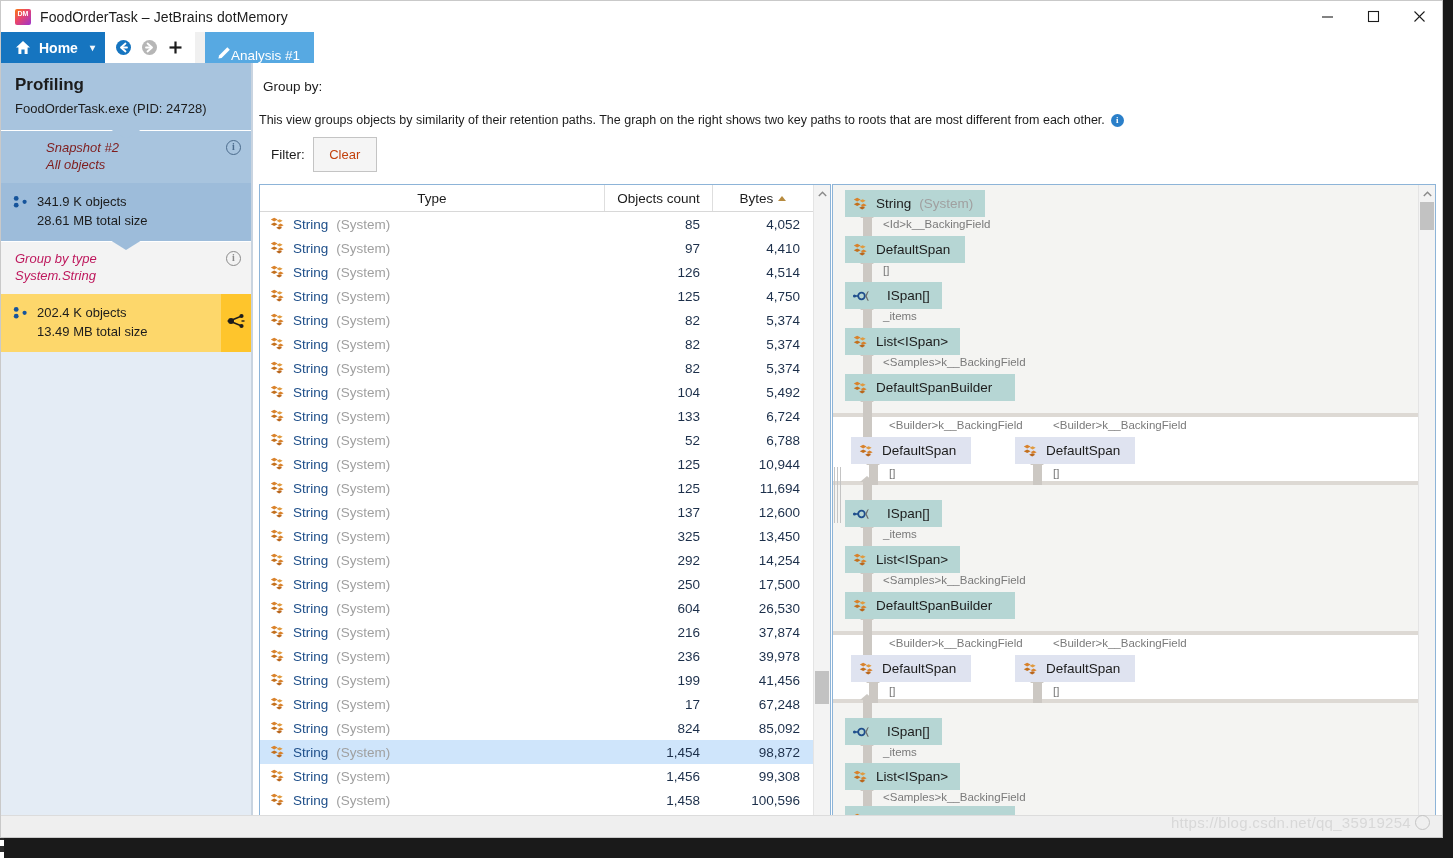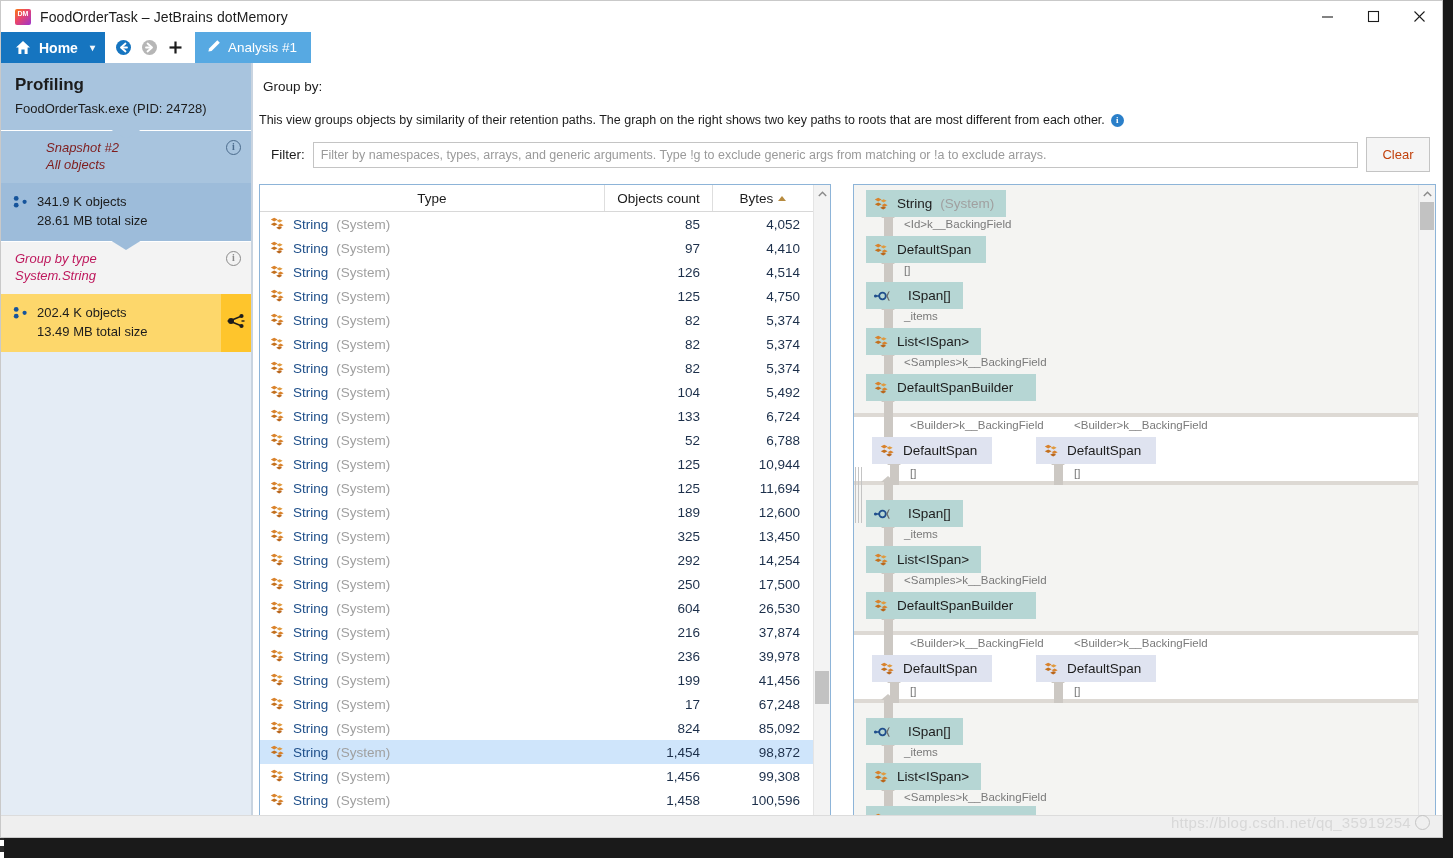--- a/index.html
+++ b/index.html
@@ -51,22 +51,22 @@
     background:#1675c0; color:#ffffff; display:flex; align-items:center;
     padding:0 10px 0 14px; gap:8px; font-weight:bold; font-size:14px;
   }
   .home-ico svg{ display:block; }
   .home-caret{ font-size:10px; padding-left:4px; opacity:.95; }
   .nav-ico-group{ display:flex; align-items:center; background:#ffffff; padding:0 6px; }
   .nav-ico{
     width:26px; height:31px; display:flex; align-items:center; justify-content:center;
   }
   .tab-analysis{
-    background:#57a9e2; color:#ffffff; display:flex; align-items:center;
-    gap:7px; padding:0 14px 0 12px; font-size:13.5px;
+    background:#57a9e2; color:#ffffff; display:flex; align-items:flex-end;
+    padding:0 14px 0 12px; font-size:13.5px;margin-left:10px;
   }
   .navbar-rest{ flex:1; background:#ffffff; }
 
   
   .body-split{ display:flex; height:785px; background:#ffffff; }
 
   
   .sidebar{
     width:251px; flex:none; background:#e4ecf5; position:relative;
     border-right:1px solid #c9d4e0;
@@ -145,21 +145,21 @@
     font-size:12.5px; color:#1c1c1c; padding:0 7px;
     font-family:"Liberation Sans", sans-serif;
   }
   .filter-input::placeholder{ color:#9a9a9a; }
   .clear-btn{
     width:64px; height:35px; border:1px solid #c4c4c4; background:#f5f5f5;
     color:#c2410c; font-size:13px; font-family:"Liberation Sans", sans-serif;
   }
 
   
-  .content-split{ flex:1; display:flex; min-height:0; padding:2px 6px 14px 6px; gap:22px; }
+  .content-split{ flex:1; display:flex; min-height:0; padding:2px 6px 14px 6px; gap:1px; }
 
   
   .table-wrap{
     width:572px; flex:none; border:1px solid #8db4d8; background:#ffffff;
     display:flex; flex-direction:column; overflow:hidden; position:relative;
   }
   .table-scrollarea{ flex:1; display:flex; min-height:0; }
   .table-cols{ flex:1; display:flex; flex-direction:column; min-width:0; }
   .thead{
     display:flex; height:27px; background:#ffffff; border-bottom:1px solid #d8d8d8;
@@ -396,21 +396,20 @@
           <div class="groupby-label">Group by:</div>
         </div>
 
         <div class="desc-row">
           <span>This view groups objects by similarity of their retention paths. The graph on the right shows two key paths to roots that are most different from each other.</span>
           <span class="info-dot">i</span>
         </div>
 
         <div class="filter-row">
           <span class="filter-label">Filter:</span>
-          <input class="filter-input" type="text" value="" placeholder="Filter by namespaces, types, arrays, and generic arguments. Type !g to exclude generic args from matching or !a to exclude arrays." style="">
           <button class="clear-btn">Clear</button>
         </div>
 
         <div class="content-split">
 
           <div class="table-wrap">
             <div class="table-scrollarea">
               <div class="table-cols">
                 <div class="thead">
                   <div class="th type">Type</div>
@@ -632,21 +631,21 @@
                             <path d="M4.2 0.8 L7.6 2.6 L4.2 4.4 L0.8 2.6 Z" fill="#d9822b"></path>
                             <path d="M9.6 2.2 L12.6 3.8 L9.6 5.4 L6.6 3.8 Z" fill="#e09a3e"></path>
                             <path d="M4.2 5.4 L7.6 7.2 L4.2 9.0 L0.8 7.2 Z" fill="#c4701c"></path>
                             <path d="M10.6 6.6 L13.6 8.2 L10.6 9.8 L7.6 8.2 Z" fill="#d9822b"></path>
                             <path d="M9.2 9.2 L12.2 10.8 L9.2 12.4 L6.2 10.8 Z" fill="#b9651a"></path>
                           </svg>
                         </span>
                         <span class="type-name">String</span>
                         <span class="type-ns">(System)</span>
                       </div>
-                      <div class="td-count">189</div>
+                      <div class="td-count">137</div>
                       <div class="td-bytes">12,600</div>
                     </div>
                     <div class="trow">
                       <div class="td-type">
                         <span class="ico-class">
                           <svg width="15" height="14" viewBox="0 0 15 14">
                             <path d="M4.2 0.8 L7.6 2.6 L4.2 4.4 L0.8 2.6 Z" fill="#d9822b"></path>
                             <path d="M9.6 2.2 L12.6 3.8 L9.6 5.4 L6.6 3.8 Z" fill="#e09a3e"></path>
                             <path d="M4.2 5.4 L7.6 7.2 L4.2 9.0 L0.8 7.2 Z" fill="#c4701c"></path>
                             <path d="M10.6 6.6 L13.6 8.2 L10.6 9.8 L7.6 8.2 Z" fill="#d9822b"></path>

